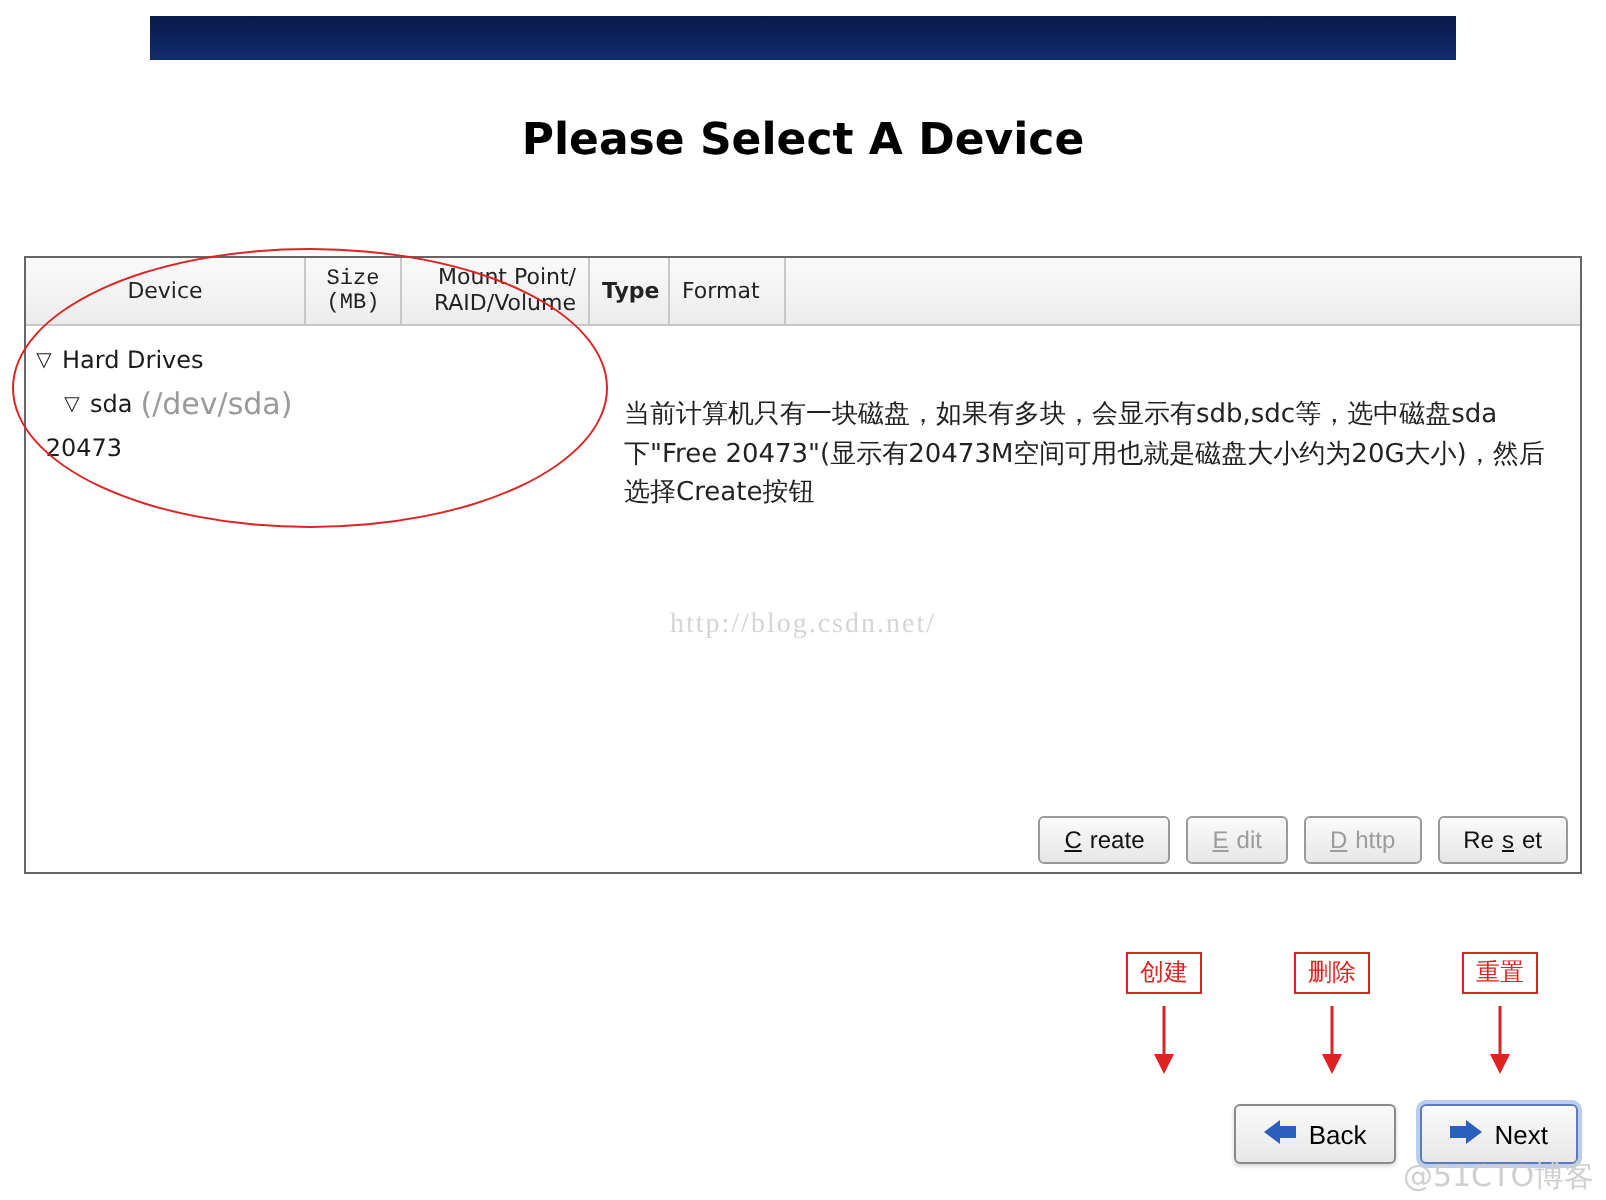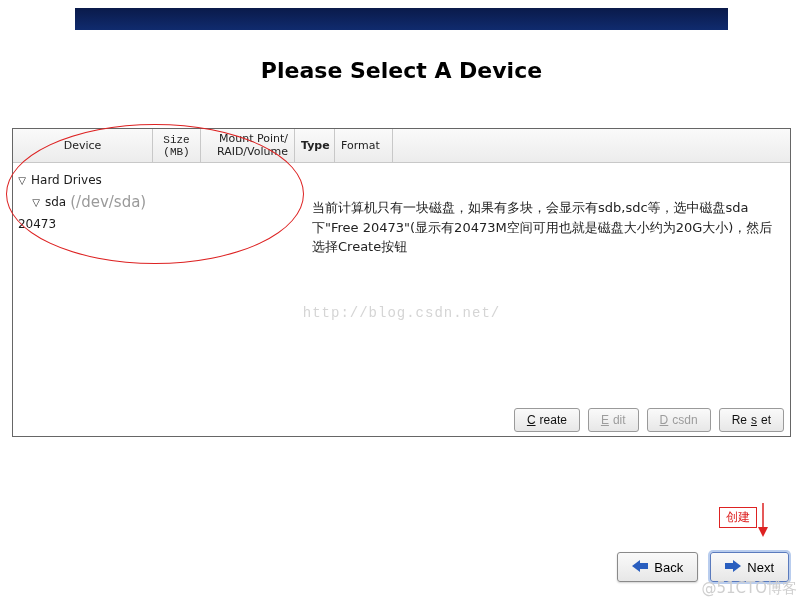--- a/index.html
+++ b/index.html
@@ -16,32 +16,32 @@
     .th.device { width: 140px; text-align: center; }
     .th.size { width: 48px; text-align: center; font-family: Liberation Mono, monospace; }
     .th.mount { width: 94px; text-align: right; line-height: 1.15; }
     .th.type { width: 40px; text-align: center; font-weight: bold; }
     .th.format { width: 58px; }
 
     .tree { padding: 6px 0 0 0; }
     .row { display: flex; align-items: center; height: 22px; font-size: 12px; color: #1b1b1b; }
     .expander { display: inline-block; width: 18px; text-align: center; font-size: 10px; cursor: pointer; user-select: none; }
     .dev-col { width: 140px; display: flex; align-items: center; }
-    .size-col { width: 48px; text-align: center; }
+    .size-col { width: 48px; text-align: right; }
     .path-hint { color: #9a9a9a; font-size: 15px; margin-left: 4px; }
     .extra-indent { display: inline-block; }
 
     .annotation-ellipse { position: absolute; left: 6px; top: 124px; width: 298px; height: 140px; border: 1px solid #d22; border-radius: 50%; pointer-events: none; }
 
     .overlay-text { position: absolute; left: 312px; top: 198px; right: 20px; font-size: 13px; line-height: 1.5; color: #222; }
 
-    .watermark { position: absolute; left: 0; right: 0; top: 305px; text-align: center; color: #d5d5d5; font-size: 14px; font-family: Liberation Mono, monospace; letter-spacing: 1px; pointer-events: none; }
+    .watermark { position: absolute; left: 0; right: 0; top: 305px; text-align: center; color: #d5d5d5; font-size: 14px; font-family: Liberation Serif, serif; letter-spacing: 1px; pointer-events: none; }
 
     .annotations-row { position: absolute; left: 0; right: 0; bottom: 63px; display: flex; justify-content: flex-end; gap: 22px; padding-right: 22px; }
-    .anno-item { display: flex; align-items: center; width: 62px; }
+    .anno-item { display: flex; flex-direction: column; align-items: center; width: 62px; }
     .anno-label { color: #d22; border: 1px solid #d22; font-size: 12px; padding: 1px 6px; text-align: center; margin-bottom: 6px; }
 
     .panel-buttons { position: absolute; bottom: 4px; right: 6px; display: flex; gap: 8px; }
 
     .btn { height: 24px; padding: 0 12px; font-size: 12px; background: linear-gradient(#fafafa,#e7e7e7); border: 1px solid #9a9a9a; border-radius: 3px; cursor: pointer; display: inline-flex; align-items: center; gap: 4px; color: #111; }
     .btn.disabled { color: #9c9c9c; cursor: default; }
     .btn .u { text-decoration: underline; }
 
     .nav-buttons { position: absolute; right: 14px; bottom: 18px; display: flex; gap: 12px; }
     .nav-btn { height: 30px; padding: 0 14px; font-size: 13px; background: linear-gradient(#fafafa,#e7e7e7); border: 1px solid #8a8a8a; border-radius: 3px; cursor: pointer; display: inline-flex; align-items: center; gap: 6px; box-shadow: 0 1px 2px rgba(0,0,0,.18); }
@@ -93,40 +93,54 @@
     <button class="btn">
         <span class="u">C</span>
         <span>reate</span>
       </button>
     <button class="btn disabled">
         <span class="u">E</span>
         <span>dit</span>
       </button>
     <button class="btn disabled">
         <span class="u">D</span>
-        <span>csdn</span>
+        <span>http</span>
       </button>
     <button class="btn">
         <span>Re</span>
         <span class="u">s</span>
         <span>et</span>
       </button>
   </div>
 
 </div>
 
 <div class="annotation-ellipse"></div>
 
 <div class="overlay-text">当前计算机只有一块磁盘，如果有多块，会显示有sdb,sdc等，选中磁盘sda下"Free 20473"(显示有20473M空间可用也就是磁盘大小约为20G大小)，然后选择Create按钮</div>
 
 <div class="watermark">http://blog.csdn.net/</div>
 
 <div class="annotations-row">
   <div class="anno-item">
     <div class="anno-label">创建</div>
+    <svg width="12" height="34">
+        <line x1="6" y1="0" x2="6" y2="26" stroke="#d22" stroke-width="1.5"></line>
+        <polygon points="6,34 1,24 11,24" fill="#d22"></polygon>
+      </svg>
+  </div>
+  <div class="anno-item">
+    <div class="anno-label">删除</div>
+    <svg width="12" height="34">
+        <line x1="6" y1="0" x2="6" y2="26" stroke="#d22" stroke-width="1.5"></line>
+        <polygon points="6,34 1,24 11,24" fill="#d22"></polygon>
+      </svg>
+  </div>
+  <div class="anno-item">
+    <div class="anno-label">重置</div>
     <svg width="12" height="34">
         <line x1="6" y1="0" x2="6" y2="26" stroke="#d22" stroke-width="1.5"></line>
         <polygon points="6,34 1,24 11,24" fill="#d22"></polygon>
       </svg>
   </div>
 </div>
 
 <div class="nav-buttons">
   <button class="nav-btn">
     <span class="arrow-icon">

